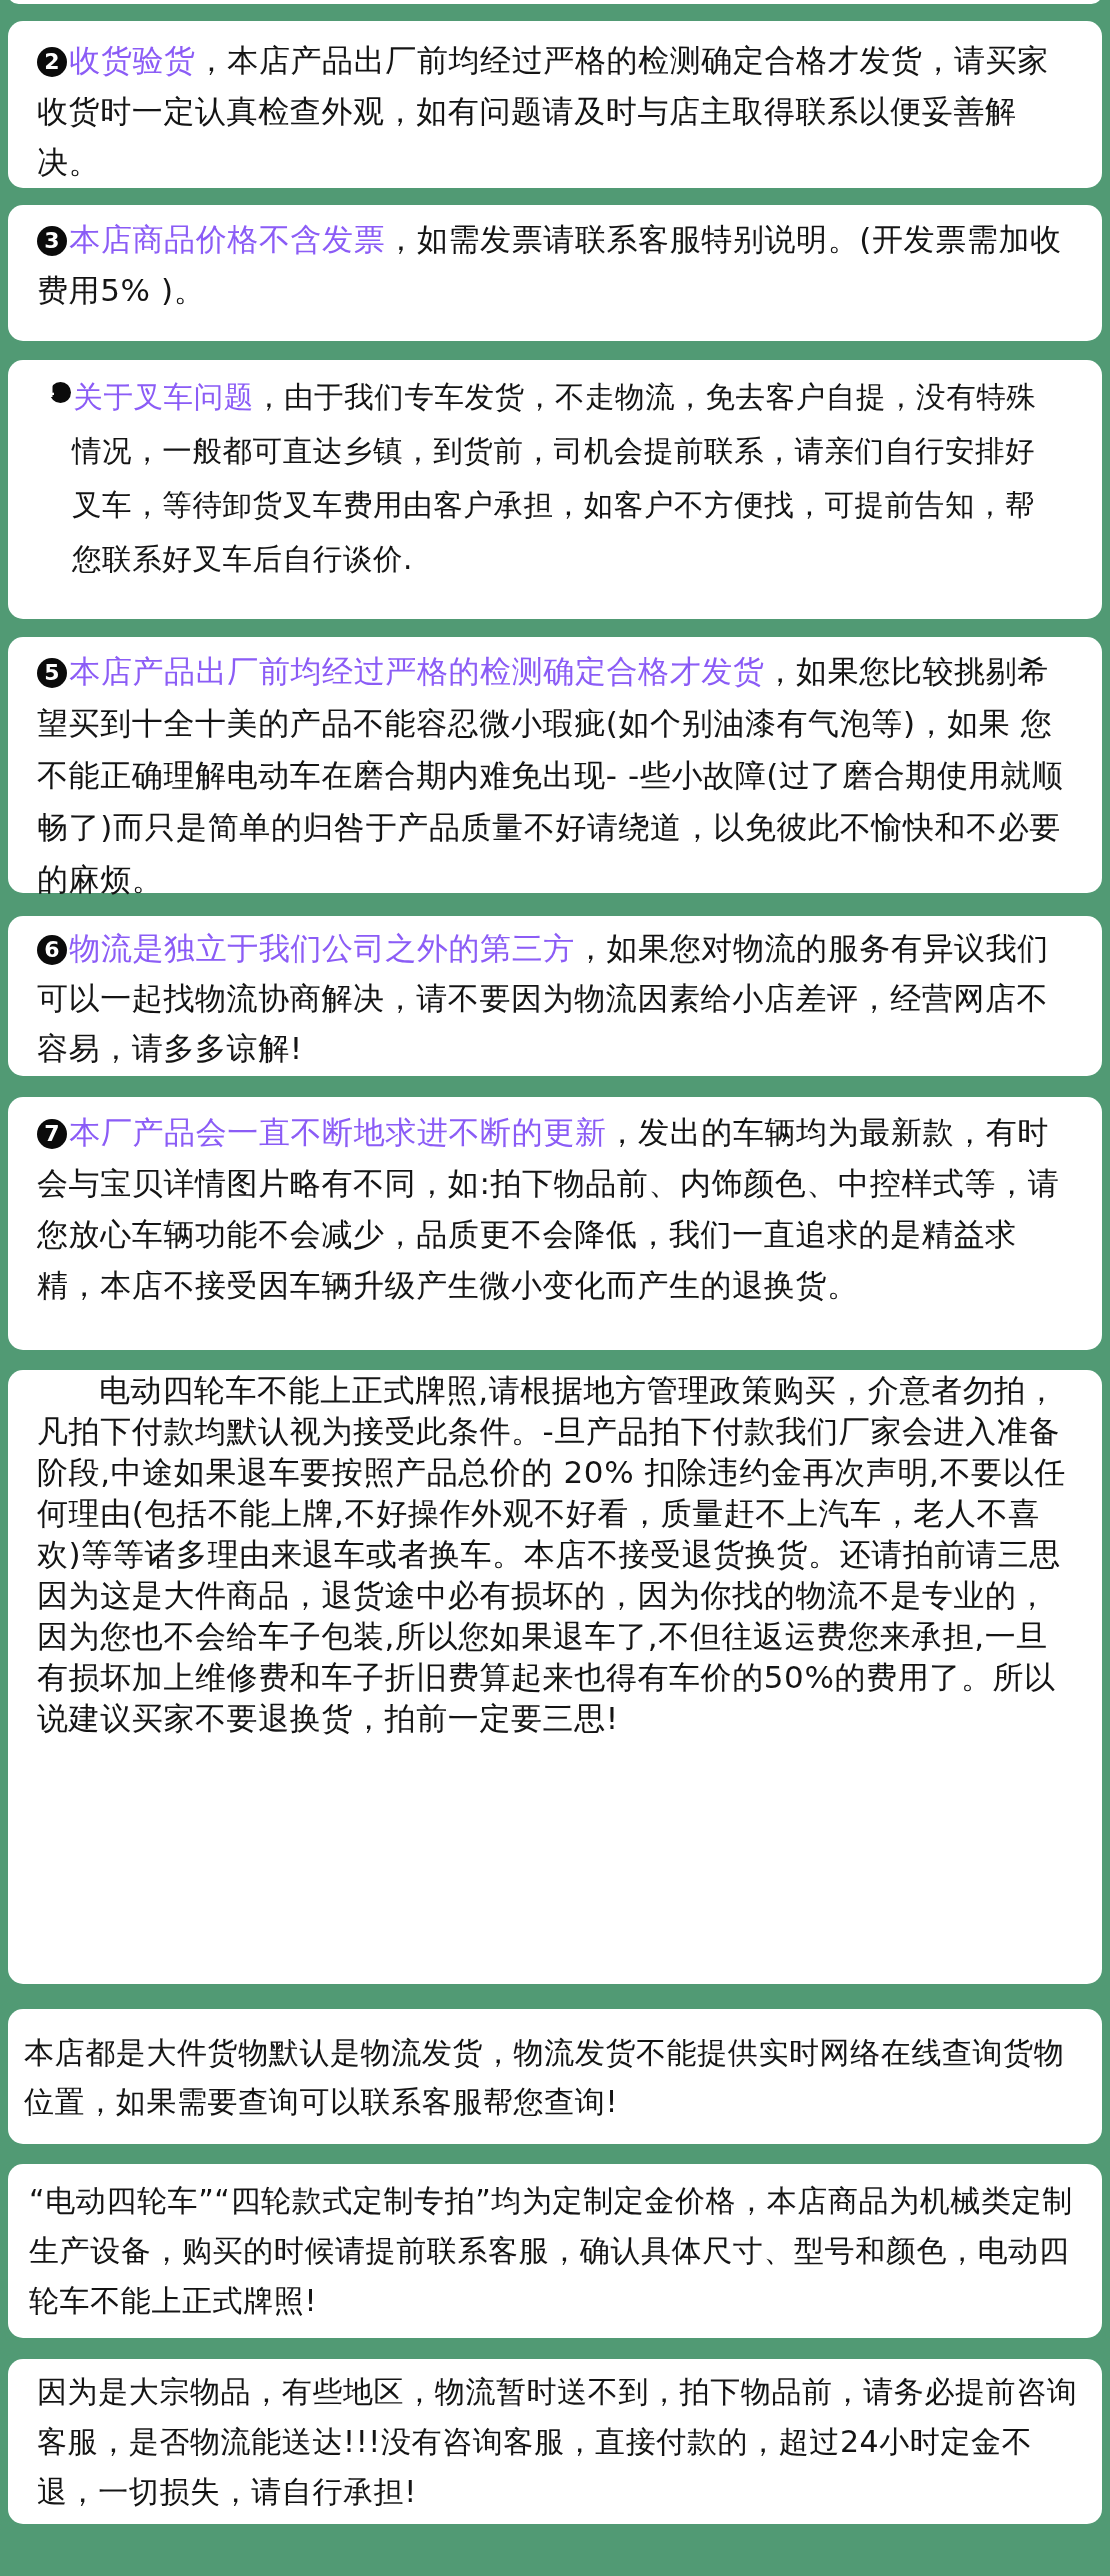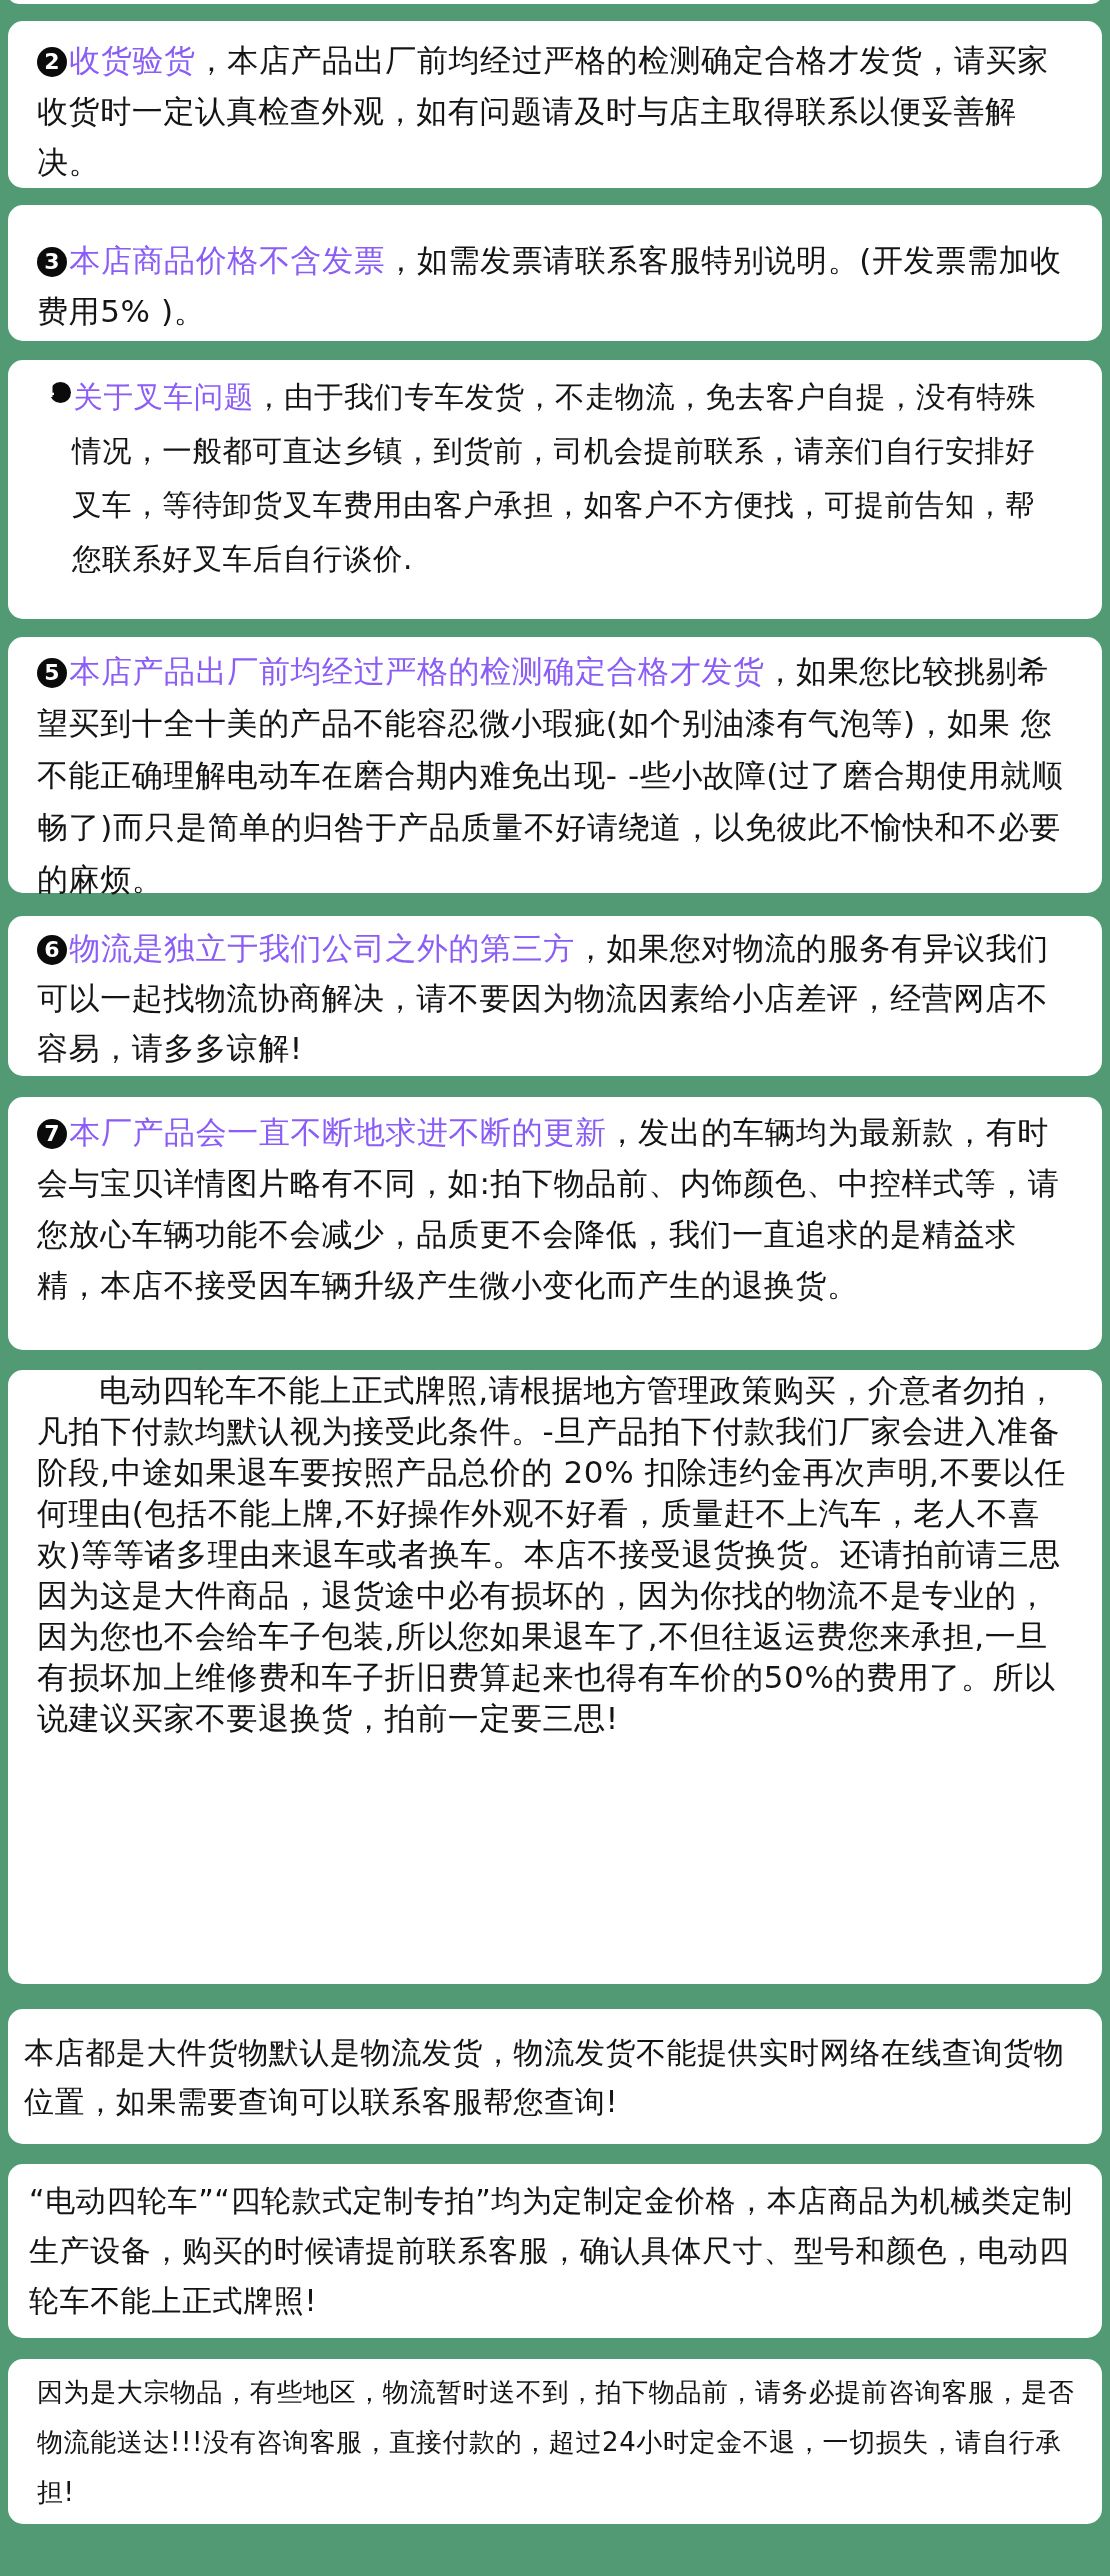--- a/index.html
+++ b/index.html
@@ -63,21 +63,21 @@
 <body>
 
 <div class="card" style="top:-17.4px;height:21px;"></div>
 
 <div class="card" style="top:21.4px;height:167px;padding-top:14px;">
   <p class="para">
     <span class="num-badge">2</span><span class="hl">收货验货</span><span>，本店产品出厂前均经过严格的检测确定合格才发货，请买家收货时一定认真检查外观，如有问题请及时与店主取得联系以便妥善解决。</span>
   </p>
 </div>
 
-<div class="card" style="top:205px;height:136px;padding-top:30px;">
+<div class="card" style="top:205px;height:136px;padding-top:9px;">
   <p class="para">
     <span class="num-badge">3</span><span class="hl">本店商品价格不含发票</span><span>，如需发票请联系客服特别说明。(开发票需加收费用5% )。</span>
   </p>
 </div>
 
 <div class="card" style="top:360px;height:259px;padding-top:10.4px;padding-left:42px;padding-right:52px;">
   <p class="para" style="font-size:29.5px;line-height:54px;text-indent:-22px;padding-left:22px;">
     <span class="num-badge" style="width:21px;height:21px;line-height:21px;font-size:15px;vertical-align:10.4px;">4</span><span class="hl">关于叉车问题</span><span>，由于我们专车发货，不走物流，免去客户自提，没有特殊情况，一般都可直达乡镇，到货前，司机会提前联系，请亲们自行安排好叉车，等待卸货叉车费用由客户承担，如客户不方便找，可提前告知，帮您联系好叉车后自行谈价.</span>
   </p>
 </div>
@@ -106,15 +106,15 @@
 
 <div class="card" style="top:2009px;height:135px;padding-top:18.5px;padding-left:16px;">
   <p class="para" style="font-size:30px;line-height:49px;">本店都是大件货物默认是物流发货，物流发货不能提供实时网络在线查询货物位置，如果需要查询可以联系客服帮您查询!</p>
 </div>
 
 <div class="card" style="top:2164px;height:174px;padding-top:11.6px;padding-left:21px;">
   <p class="para" style="font-size:30px;line-height:50px;">“电动四轮车”“四轮款式定制专拍”均为定制定金价格，本店商品为机械类定制生产设备，购买的时候请提前联系客服，确认具体尺寸、型号和颜色，电动四轮车不能上正式牌照!</p>
 </div>
 
 <div class="card" style="top:2359px;height:165px;padding-top:8px;">
-  <p class="para" style="font-size:26px;line-height:50px;">因为是大宗物品，有些地区，物流暂时送不到，拍下物品前，请务必提前咨询客服，是否物流能送达!!!没有咨询客服，直接付款的，超过24小时定金不退，一切损失，请自行承担!</p>
+  <p class="para" style="font-size:30px;line-height:50px;">因为是大宗物品，有些地区，物流暂时送不到，拍下物品前，请务必提前咨询客服，是否物流能送达!!!没有咨询客服，直接付款的，超过24小时定金不退，一切损失，请自行承担!</p>
 </div>
 
 
 </body></html>

